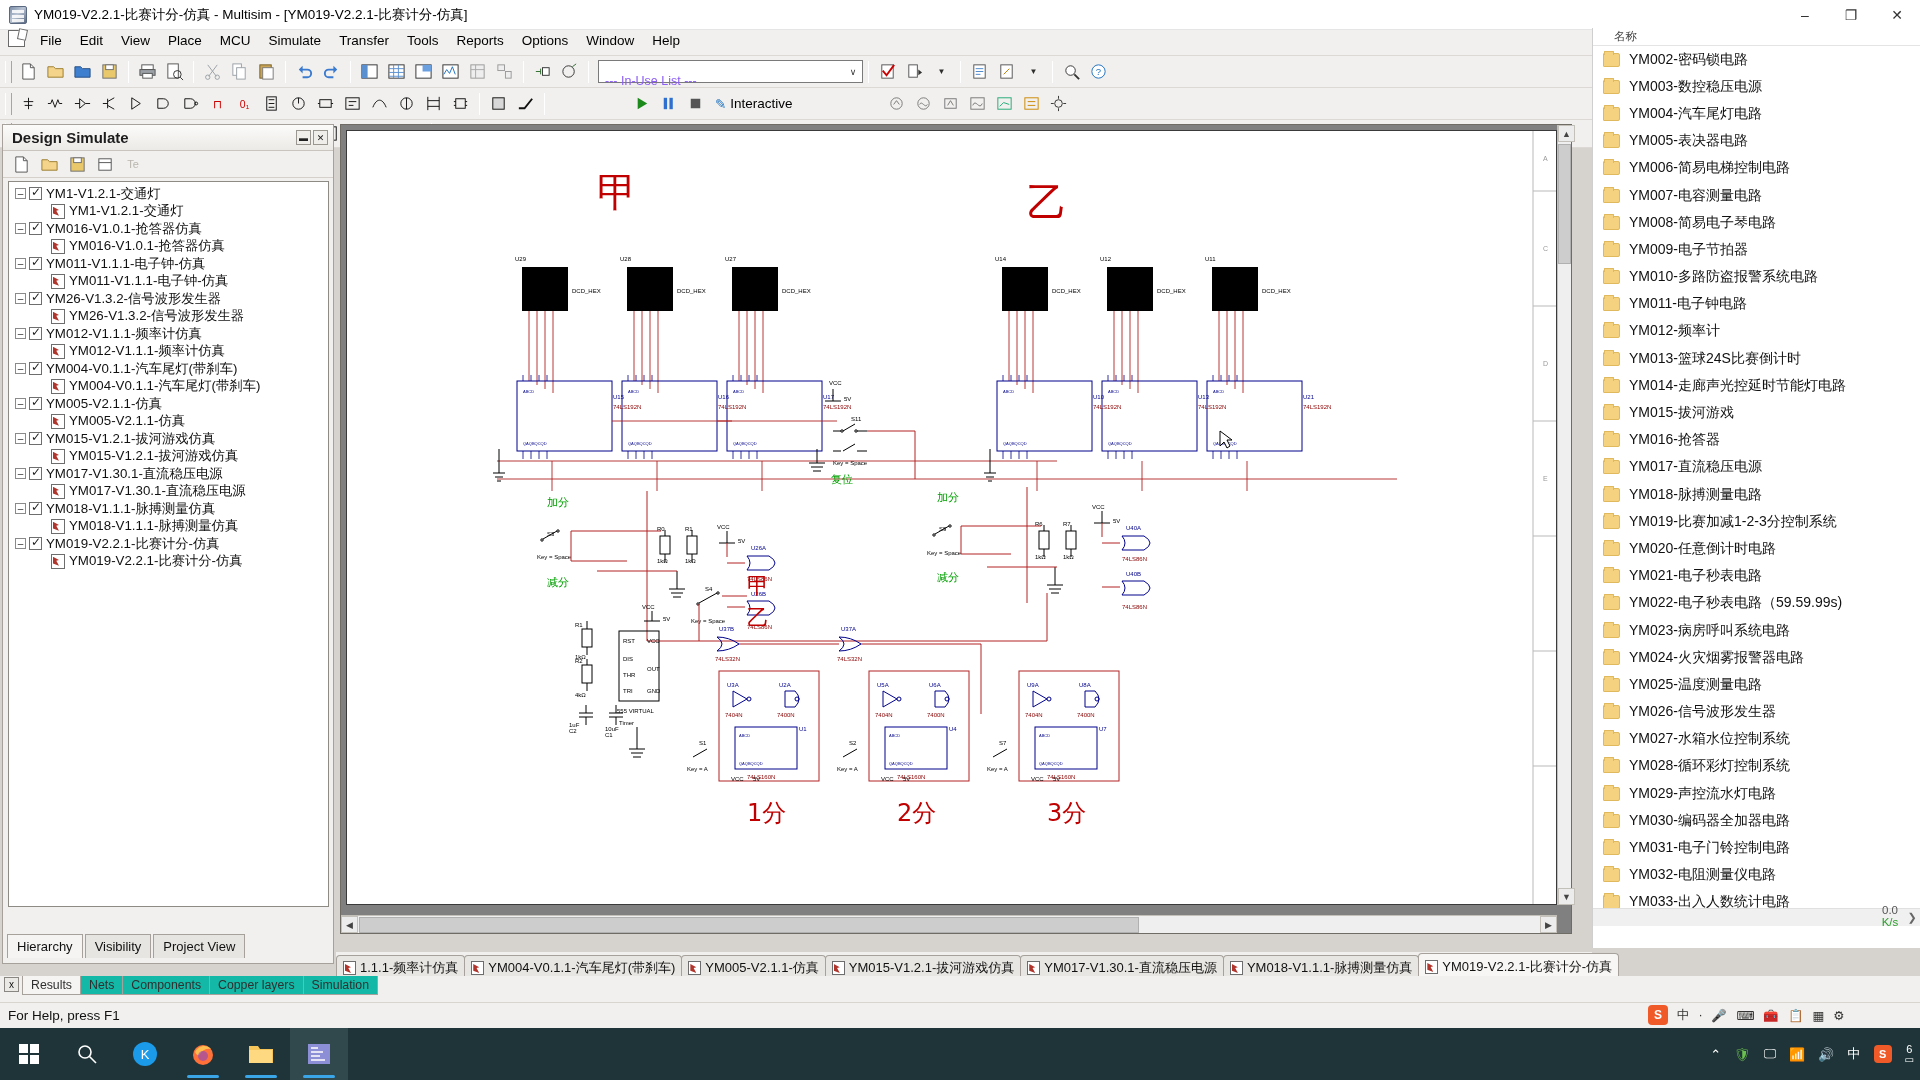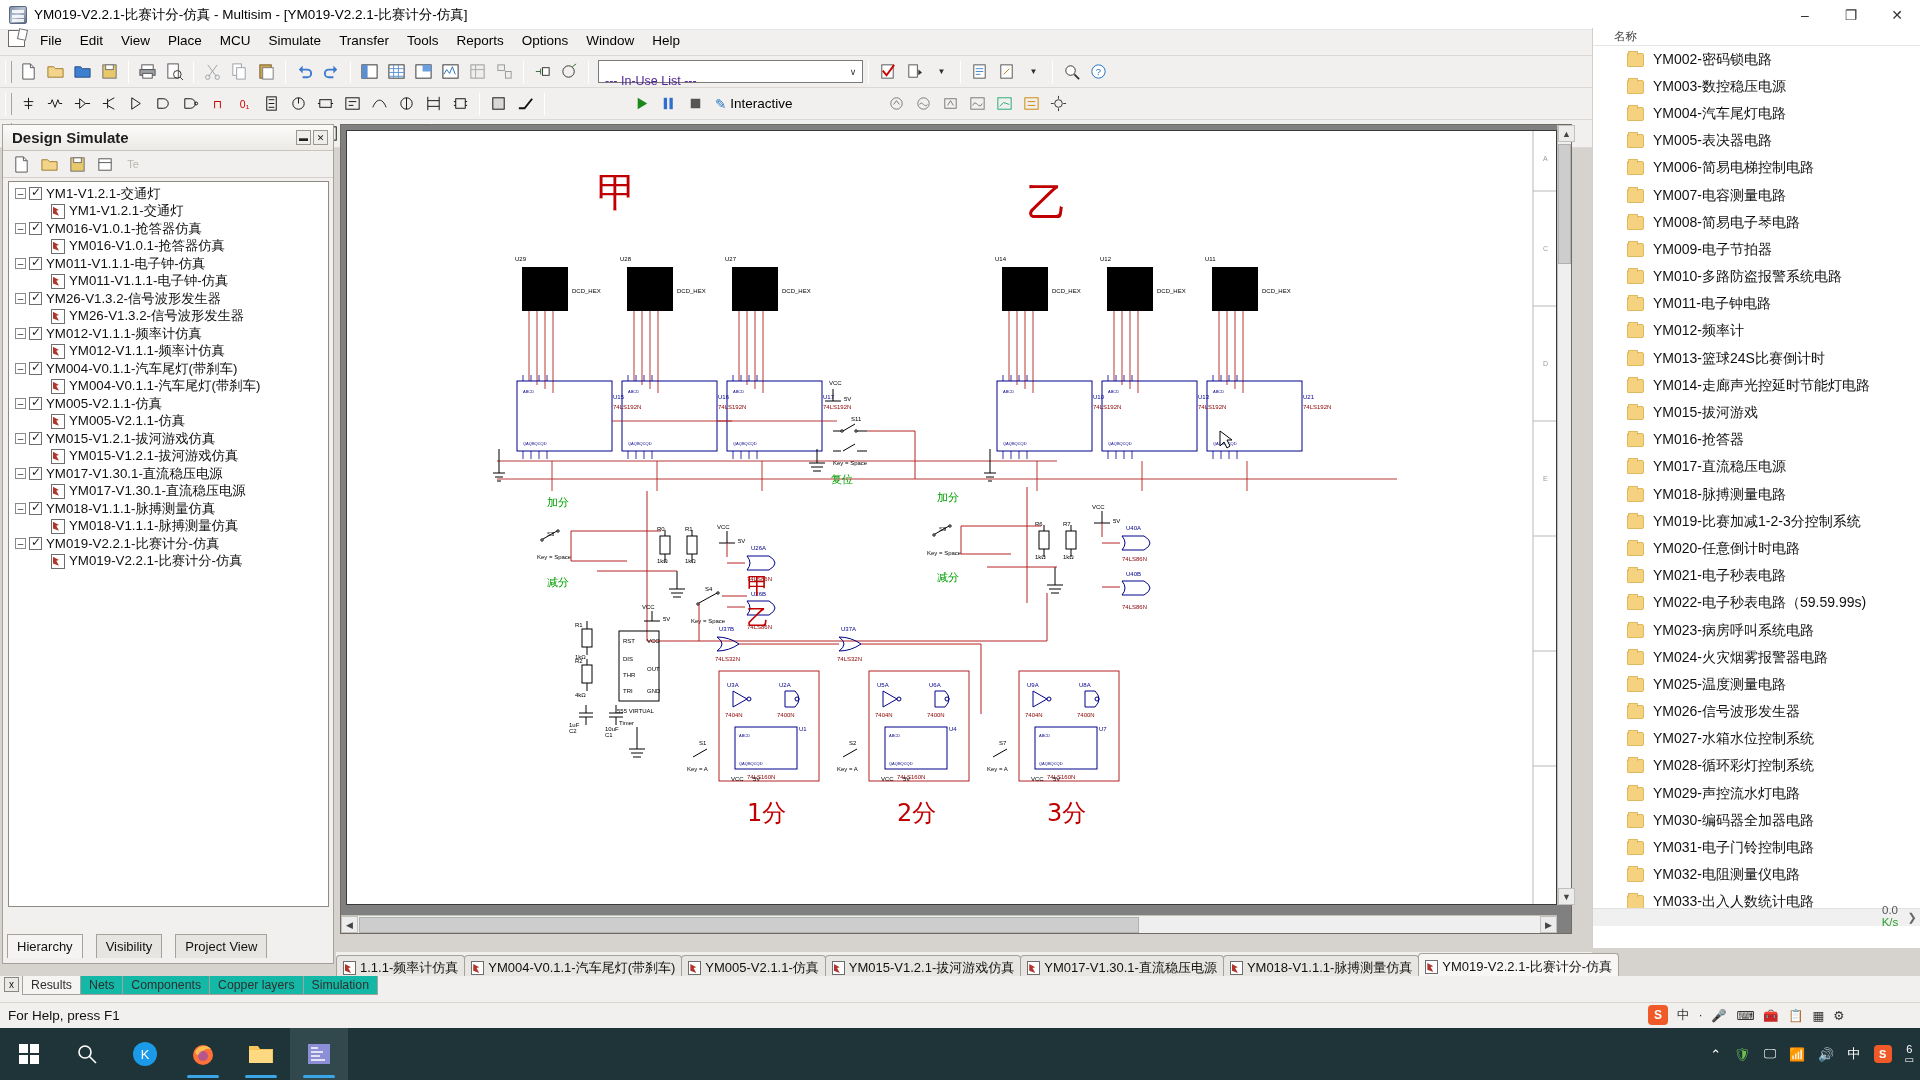--- a/index.html
+++ b/index.html
@@ -63,21 +63,21 @@
     display:flex;align-items:center;justify-content:center;
     font-size:13px; color:#2d2d2d; position:relative;
   }
   .tsep{ width:1px;height:22px;margin:0 5px; background:#b5b1aa; border-right:1px solid #fff; flex:none;}
   .ico{ width:19px;height:19px; display:block; }
   
   #inuse{
     width:265px; height:23px; background:#fff; border:1px solid #7a7a7a;
     display:flex; align-items:center; margin-left:4px; font-size:12.5px;
   }
-  #inuse span{ padding-left:6px; color:#4c1d95; flex:1;margin-top:19px; }
+  #inuse span{ padding-left:6px; color:#8b5cf6; flex:1;margin-top:19px; }
   #inuse .arrow{
     width:18px;height:21px;display:flex;align-items:center;justify-content:center;
     color:#333; font-size:9px;
   }
   
   #interactive-box{ display:flex; align-items:center; gap:4px; margin-left:6px;
     font-size:13.5px; color:#000;}
   
   #toolbox{
     position:absolute; left:2px; top:124px; width:332px; height:840px;
@@ -121,21 +121,21 @@
     width:14px;height:15px;flex:none;margin-right:4px;position:relative;
     background:#fff;border:1px solid #6d6d6d;
   }
   .fico:before{
     content:""; position:absolute; left:1px; top:2px; width:6px;height:9px;
     background:#b0352c;
     clip-path:polygon(0 0,100% 35%,55% 45%,100% 100%,0 75%);
   }
   .node-label{ font-size:13.3px; color:#111; }
   .tabs-bottom{
-    position:absolute; left:4px; bottom:5px; display:flex; gap:13px;
+    position:absolute; left:4px; bottom:5px; display:flex; gap:2px;
   }
   .ptab{
     padding:4px 9px; font-size:13px; background:#e7e5e1;
     border:1px solid #a6a29b; border-bottom:none; color:#111;
   }
   .ptab.active{ background:#f5f4f2; }
   
   #canvas-wrap{
     position:absolute; left:340px; top:124px; width:1232px; height:810px;
     background:#808080; border:1px solid #6f6c66;
@@ -160,21 +160,21 @@
   .sbthumb{ background:#cdcdcd; border:1px solid #b0b0b0; }
   
   #explorer{
     position:absolute; left:1592px; top:28px; width:328px; height:920px;
     background:#fff; border-left:1px solid #cfcfcf;
   }
   #exp-head{
     height:18px; display:flex; align-items:center; padding-left:21px;
     font-size:11.5px; color:#444; border-bottom:1px solid #e4e4e4;
   }
-  #exp-list{ position:absolute; left:0; top:18px; right:0; bottom:40px; overflow:hidden;padding-left:24px; }
+  #exp-list{ position:absolute; left:0; top:18px; right:0; bottom:40px; overflow:hidden; }
   .frow{ display:flex; align-items:center; height:27.2px; padding-left:10px; white-space:nowrap;}
   .folder{
     width:17px;height:14px;flex:none;margin-right:9px;position:relative;
     background:#f5d27f; border:1px solid #e0b95e; border-radius:1px 2px 2px 1px;
   }
   .folder:before{
     content:""; position:absolute; left:0; top:-3px; width:8px;height:3px;
     background:#f5d27f; border:1px solid #e0b95e; border-bottom:none; border-radius:1px 1px 0 0;
   }
   .fname{ font-size:14px; color:#111; }

